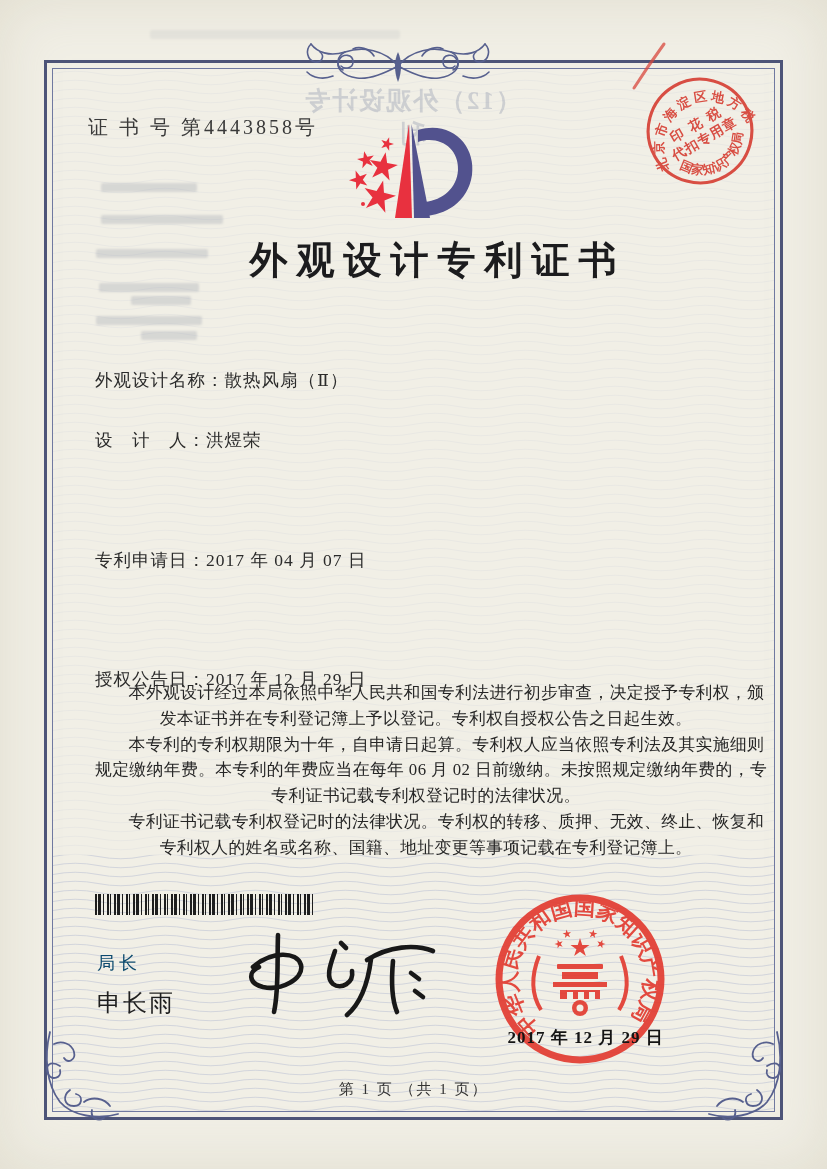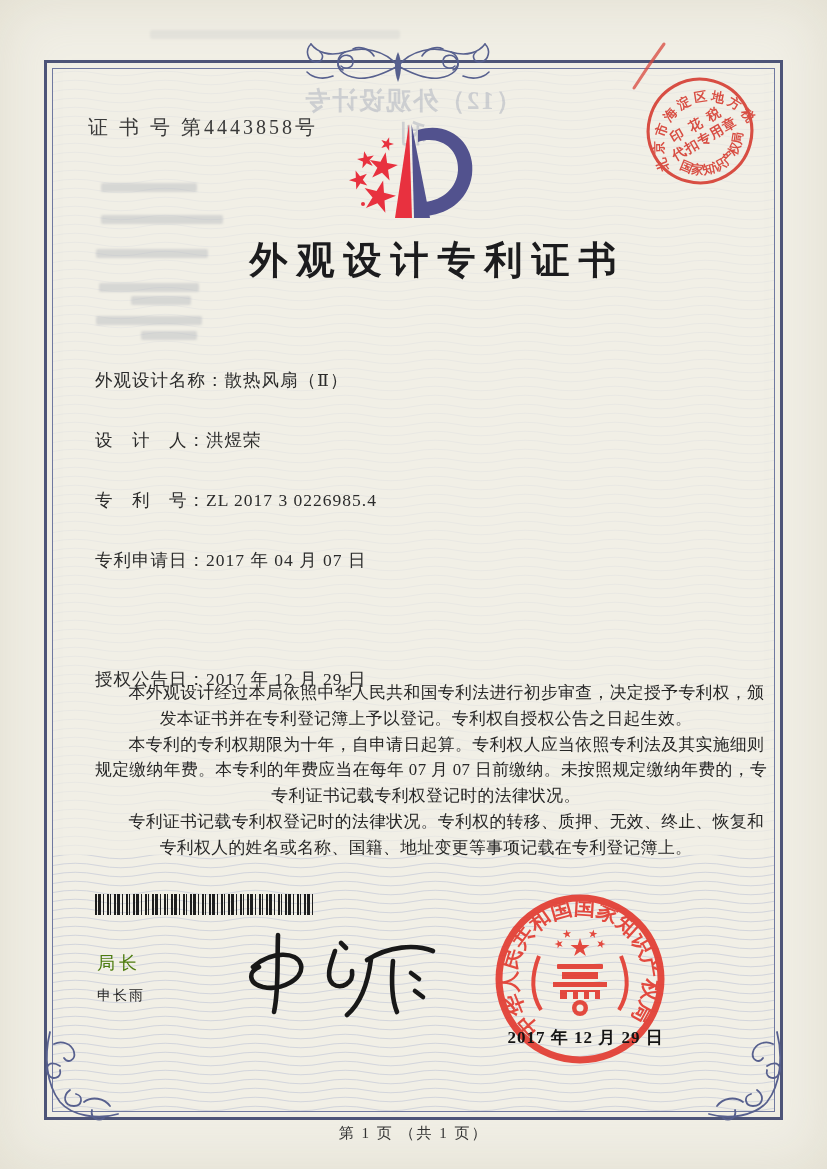--- a/index.html
+++ b/index.html
@@ -39,25 +39,25 @@
   .r0{top:346px;} .r1{top:406px;} .r2{top:466px;} .r3{top:526px;} .r4{top:586px;} .r5{top:645px;}
   
   .body-block{left:95px;top:680px;width:662px;font-size:16.8px;line-height:25.8px;color:#262626;text-align:center;}
   .body-line{white-space:nowrap;letter-spacing:.4px;}
   .indent{text-indent:2em;}
   
   .barcode{left:95px;top:894px;width:218px;height:21px;
     background:repeating-linear-gradient(90deg,#1e1e1e 0 2px,transparent 2px 3px,#1e1e1e 3px 6px,
       transparent 6px 8px,#1e1e1e 8px 9px,transparent 9px 12px,#1e1e1e 12px 14px,
       transparent 14px 15px,#1e1e1e 15px 16px,transparent 16px 19px);}
-  .signer-title{left:97px;top:951px;font-size:18px;letter-spacing:4px;color:#4d7c0f;text-align:right;}
-  .signer-name{left:97px;top:987px;font-size:14px;letter-spacing:2px;color:#1f1f1f;}
+  .signer-title{left:97px;top:951px;font-size:18px;letter-spacing:4px;color:#0c4a6e;text-align:right;}
+  .signer-name{left:97px;top:987px;font-size:24px;letter-spacing:2px;color:#1f1f1f;}
   .seal-date{left:498px;top:1026px;width:175px;text-align:center;font-size:17px;
     letter-spacing:1px;color:#141414;z-index:6;font-weight:bold;}
-  .footer{left:0;top:1080px;width:100%;text-align:center;font-size:15px;letter-spacing:2px;color:#333;margin-top:44px;}
+  .footer{left:0;top:1080px;width:100%;text-align:center;font-size:15px;letter-spacing:2px;color:#333;}
   svg{display:block;}
 </style>
 </head>
 <body>
 
 <div class="page">
 
   <svg class="abs texture" width="721" height="1042">
     <defs>
       <pattern id="wavy" width="90" height="9" patternUnits="userSpaceOnUse">
@@ -157,29 +157,28 @@
       <use href="#star5" xlink:href="#star5" transform="translate(19,62) scale(10) rotate(-20)"></use>
       <use href="#star5" xlink:href="#star5" transform="translate(39,79) scale(17) rotate(14)"></use>
       <circle cx="23" cy="86" r="2"></circle>
     </g>
   </svg>
 
   <div class="abs doc-title">外观设计专利证书</div>
 
   <div class="abs row r0"><span>外观设计名称</span><span>：</span><span>散热风扇（Ⅱ）</span></div>
   <div class="abs row r1"><span>设　计　人</span><span>：</span><span>洪煜荣</span></div>
-  <div class="abs row r2"><span>专　利　号</span><span>：</span><span>ZL 2017 3 0226985.4</span></div>
   <div class="abs row r3"><span>专利申请日</span><span>：</span><span>2017 年 04 月 07 日</span></div>
   <div class="abs row r5"><span>授权公告日</span><span>：</span><span>2017 年 12 月 29 日</span></div>
 
   <div class="abs body-block">
     <div class="body-line indent">本外观设计经过本局依照中华人民共和国专利法进行初步审查，决定授予专利权，颁</div>
     <div class="body-line">发本证书并在专利登记簿上予以登记。专利权自授权公告之日起生效。</div>
     <div class="body-line indent">本专利的专利权期限为十年，自申请日起算。专利权人应当依照专利法及其实施细则</div>
-    <div class="body-line">规定缴纳年费。本专利的年费应当在每年 07 月 07 日前缴纳。未按照规定缴纳年费的，专</div>
+    <div class="body-line">规定缴纳年费。本专利的年费应当在每年 06 月 02 日前缴纳。未按照规定缴纳年费的，专</div>
     <div class="body-line">专利证书记载专利权登记时的法律状况。</div>
     <div class="body-line indent">专利证书记载专利权登记时的法律状况。专利权的转移、质押、无效、终止、恢复和</div>
     <div class="body-line">专利权人的姓名或名称、国籍、地址变更等事项记载在专利登记簿上。</div>
   </div>
 
   <div class="abs barcode"></div>
 
   <div class="abs signer-title">局长</div>
   <div class="abs signer-name">申长雨</div>
 

